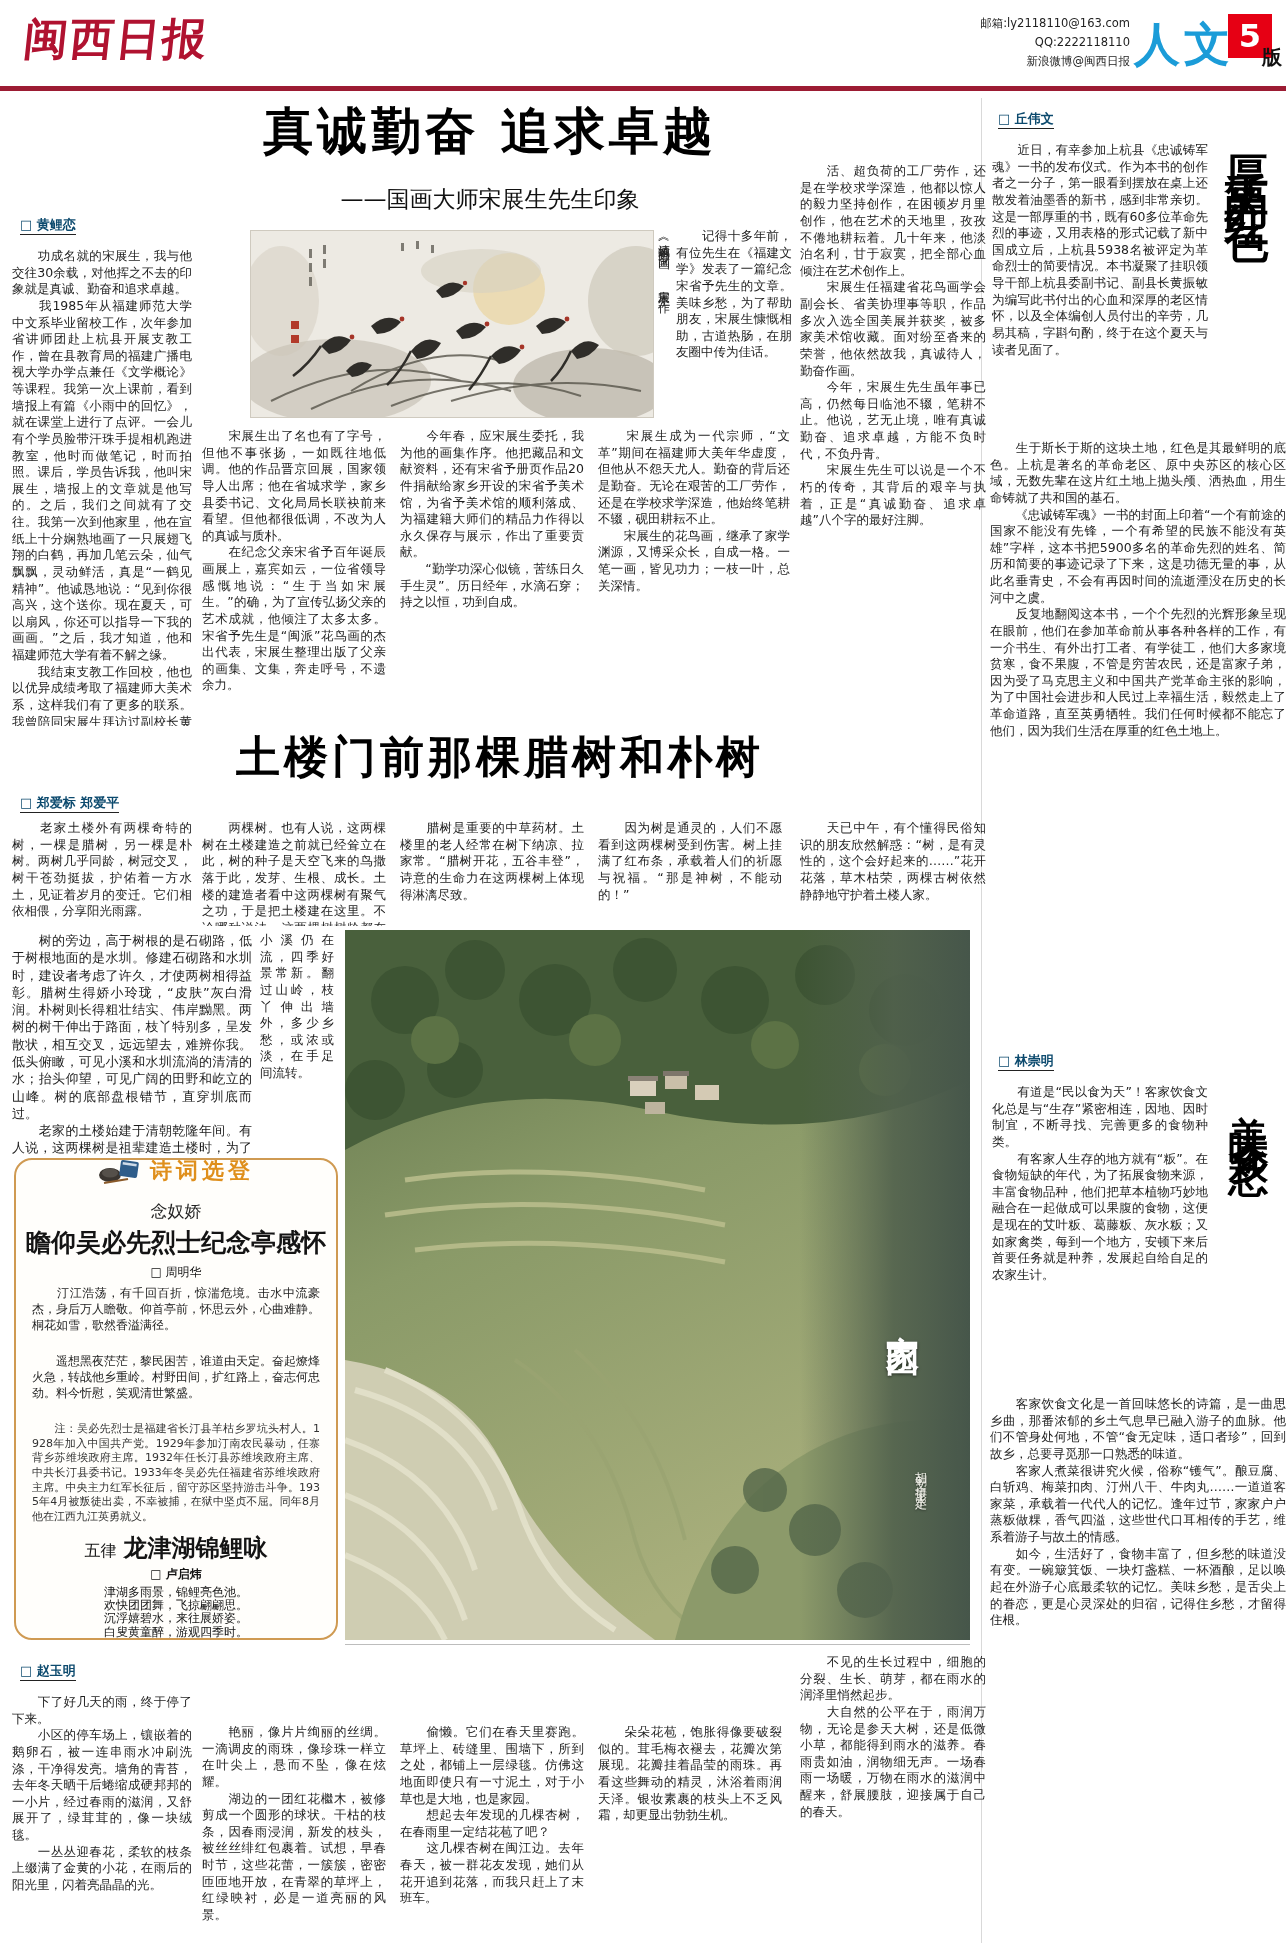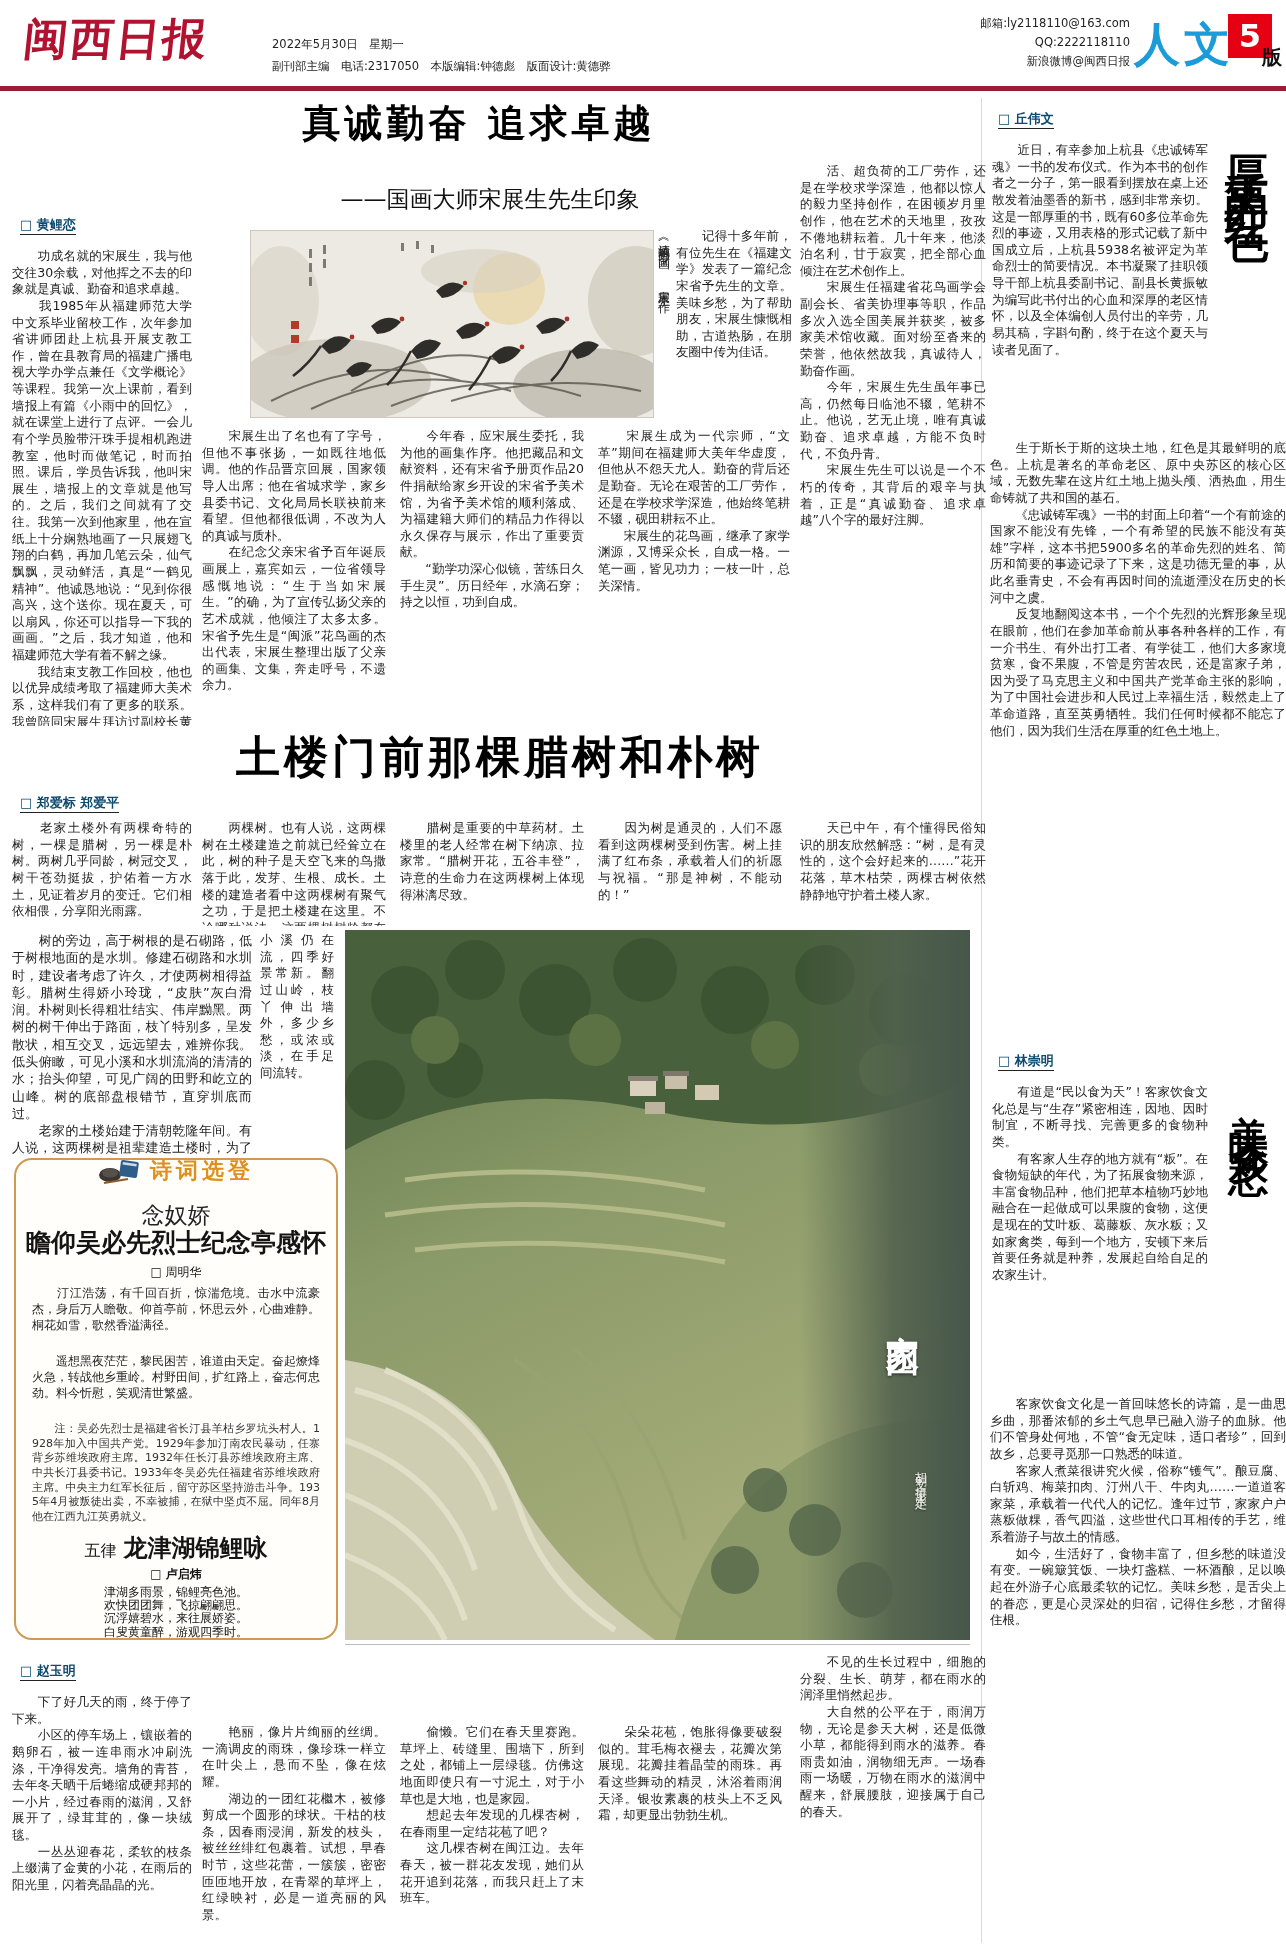--- a/index.html
+++ b/index.html
@@ -38,37 +38,33 @@
                 letter-spacing:3px;text-shadow:0 1px 2px rgba(0,0,0,.5)}
   .cap-vert{position:absolute;left:655px;top:233px;height:208px;font-size:12px;color:#222;letter-spacing:2px}
   .vtitle{position:absolute;font-weight:bold;color:#000;font-family:"DejaVu Serif",serif}
 </style>
 </head>
 <body>
 
 <div class="page">
 
   <div class="logo">闽西日报</div>
-  <div class="hdr-small" style="left:272px;top:34px">
-    <div>2022年5月30日　星期一</div>
-    <div>副刊部主编　电话:2317050　本版编辑:钟德彪　版面设计:黄德骅</div>
-  </div>
   <div class="hdr-right" style="right:156px;top:14px">
     <div>邮箱:ly2118110@163.com</div>
     <div>QQ:2222118110</div>
     <div>新浪微博@闽西日报</div>
   </div>
   <div class="section-name" style="left:1134px;top:14px">人文</div>
   <div class="pagenum-box" style="left:1228px;top:14px">5</div>
   <div class="pageword" style="left:1262px;top:44px">版</div>
   <div class="red-rule"></div>
 
   <div class="vline" style="left:981px;top:98px;height:1845px"></div>
 
-  <div class="bigtitle" style="left:169px;top:98px;width:620px;font-size:38px">真诚勤奋  追求卓越</div>
+  <div class="bigtitle" style="left:180px;top:98px;width:620px;font-size:50px">真诚勤奋  追求卓越</div>
   <div class="abs" style="left:180px;top:184px;width:620px;text-align:center;font-size:23px;color:#111">——国画大师宋展生先生印象</div>
   <div class="byline" style="left:20px;top:216px"><span class="bl-inner">□ 黄鲤恋</span></div>
 
   <div class="col" style="left:12px;top:248px;width:180px;height:478px">　　功成名就的宋展生，我与他交往30余载，对他挥之不去的印象就是真诚、勤奋和追求卓越。
 　　我1985年从福建师范大学中文系毕业留校工作，次年参加省讲师团赴上杭县开展支教工作，曾在县教育局的福建广播电视大学办学点兼任《文学概论》等课程。我第一次上课前，看到墙报上有篇《小雨中的回忆》，就在课堂上进行了点评。一会儿有个学员脸带汗珠手提相机跑进教室，他时而做笔记，时而拍照。课后，学员告诉我，他叫宋展生，墙报上的文章就是他写的。之后，我们之间就有了交往。我第一次到他家里，他在宣纸上十分娴熟地画了一只展翅飞翔的白鹤，再加几笔云朵，仙气飘飘，灵动鲜活，真是“一鹤见精神”。他诚恳地说：“见到你很高兴，这个送你。现在夏天，可以扇风，你还可以指导一下我的画画。”之后，我才知道，他和福建师范大学有着不解之缘。
 　　我结束支教工作回校，他也以优异成绩考取了福建师大美术系，这样我们有了更多的联系。我曾陪同宋展生拜访过副校长黄寿祺老先生。黄老谈及宋展生父亲在福建师大的遭遇百感交集，老泪纵横。
 　　珍惜友情、乐于助人是宋展生之本色，他为人坦诚、随和，对不同观点毫无芥蒂，兼容并包。对晚辈更是充满爱心，呵护有加。宋展生说祖父经常告诉他“乞丐也有三年运”，彼此学习、彼此帮助，才能共同进步和提升。</div>
 
   <div class="painting">
     <svg width="402" height="186" viewBox="0 0 402 186">
@@ -161,21 +157,21 @@
     <div class="poemhdr">
       <svg width="46" height="28" viewBox="0 0 46 28">
         <ellipse cx="12" cy="18" rx="11" ry="7" fill="#3a3530"></ellipse>
         <ellipse cx="12" cy="16" rx="8" ry="4.5" fill="#55504a"></ellipse>
         <rect x="22" y="4" width="18" height="16" rx="2" fill="#2f5d8a" transform="rotate(8 31 12)"></rect>
         <rect x="24" y="6" width="14" height="2.5" fill="#cfdbe8" transform="rotate(8 31 12)"></rect>
         <line x1="6" y1="26" x2="30" y2="22" stroke="#8a5a2a" stroke-width="2"></line>
       </svg>
       <span class="label">诗词选登</span>
     </div>
-    <div class="pcenter" style="top:40px;font-size:23px;color:#222">念奴娇</div>
+    <div class="pcenter" style="top:40px;font-size:17px;color:#222">念奴娇</div>
     <div class="pcenter" style="top:66px;font-size:25px;font-weight:bold">瞻仰吴必先烈士纪念亭感怀</div>
     <div class="pcenter" style="top:104px;font-size:12px;font-weight:normal">□ 周明华</div>
     <div class="col" style="left:16px;top:126px;width:288px;height:66px;font-size:12px">　　汀江浩荡，有千回百折，惊湍危境。击水中流豪杰，身后万人瞻敬。仰首亭前，怀思云外，心曲难静。桐花如雪，歌然香溢满径。</div>
     <div class="col" style="left:16px;top:194px;width:288px;height:62px;font-size:12px">　　遥想黑夜茫茫，黎民困苦，谁道由天定。奋起燎烽火急，转战他乡重岭。村野田间，扩红路上，奋志何忠劲。料今忻慰，笑观清世繁盛。</div>
     <div class="col" style="left:16px;top:262px;width:288px;height:106px;font-size:11px;color:#333">　　注：吴必先烈士是福建省长汀县羊枯乡罗坑头村人。1928年加入中国共产党。1929年参加汀南农民暴动，任寨背乡苏维埃政府主席。1932年任长汀县苏维埃政府主席、中共长汀县委书记。1933年冬吴必先任福建省苏维埃政府主席。中央主力红军长征后，留守苏区坚持游击斗争。1935年4月被叛徒出卖，不幸被捕，在狱中坚贞不屈。同年8月他在江西九江英勇就义。</div>
     <div class="pcenter" style="top:372px;font-size:22px">
       <span style="font-size:16px">五律</span>
       <span style="font-weight:bold;font-size:24px;">龙津湖锦鲤咏</span>
     </div>
     <div class="pcenter" style="top:406px;font-size:12px;font-weight:bold">□ 卢启炜</div>

